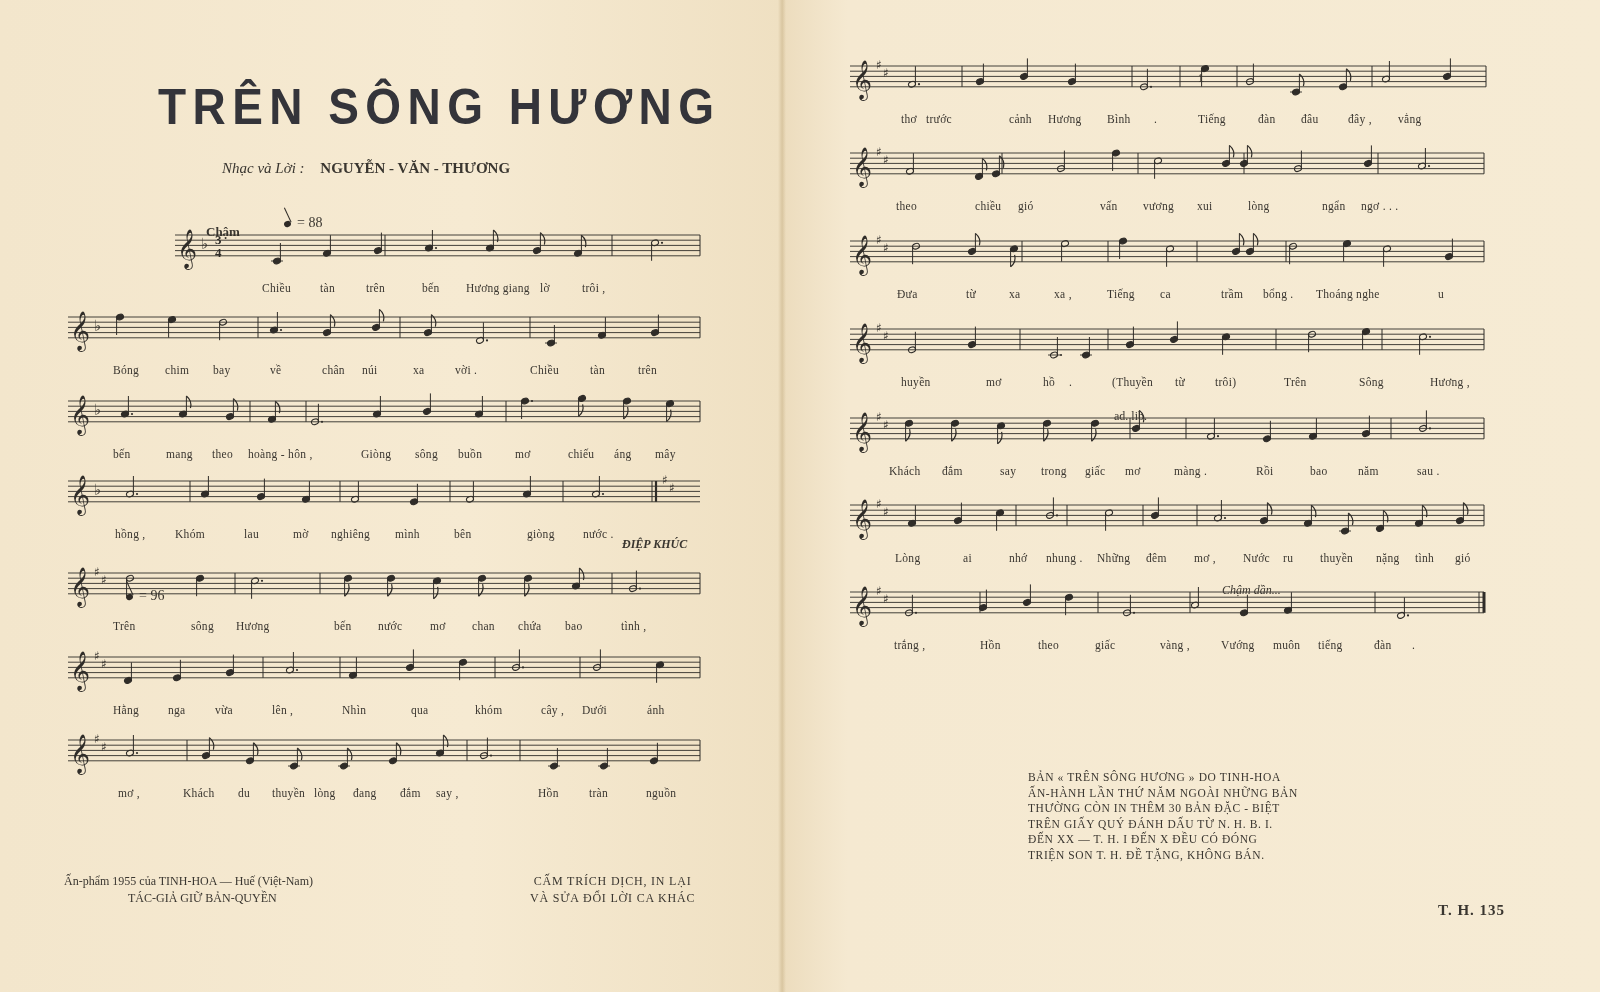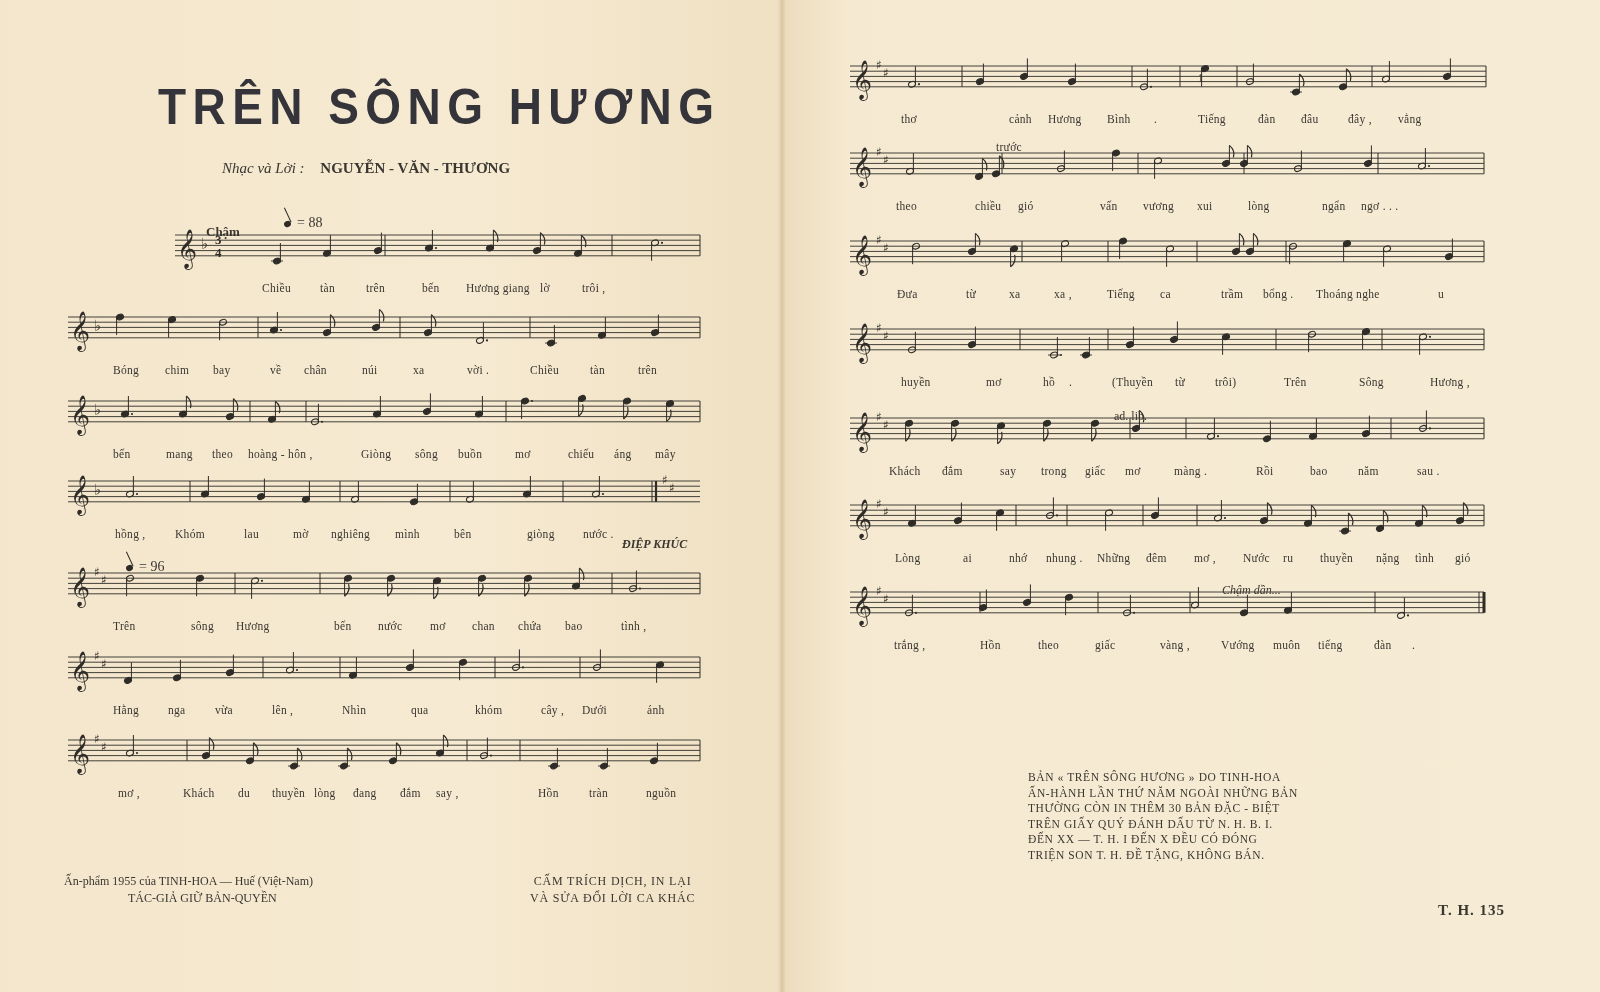--- a/index.html
+++ b/index.html
@@ -35,21 +35,21 @@
 <div class="fold"></div>
 
 <div class="title">TRÊN SÔNG HƯƠNG</div>
 <div class="credit">
   <span class="lbl">Nhạc và Lời :</span>
   <span class="name">NGUYỄN - VĂN - THƯƠNG</span>
 </div>
 
 <div class="tempo-word" style="left:206px;top:224px;">Chậm</div>
 <div class="tempo" style="left:284px;top:215px;"><span class="qn"></span><span>= 88</span></div>
-<div class="tempo" style="left:126px;top:559px;"><span class="qn"></span><span>= 96</span></div>
+<div class="tempo" style="left:126px;top:588px;"><span class="qn"></span><span>= 96</span></div>
 
 <div id="staves">
     <svg class="staff" width="1600" height="992" style="left: 0px; top: 0px; position: absolute;">
       <line x1="175" y1="235" x2="700" y2="235" stroke="#2f2c28" stroke-width="0.9"></line>
       <line x1="175" y1="240.2" x2="700" y2="240.2" stroke="#2f2c28" stroke-width="0.9"></line>
       <line x1="175" y1="245.4" x2="700" y2="245.4" stroke="#2f2c28" stroke-width="0.9"></line>
       <line x1="175" y1="250.6" x2="700" y2="250.6" stroke="#2f2c28" stroke-width="0.9"></line>
       <line x1="175" y1="255.8" x2="700" y2="255.8" stroke="#2f2c28" stroke-width="0.9"></line>
       <text x="177" y="259.8" font-size="34" font-family="DejaVu Sans, sans-serif" fill="#2f2c28">𝄞</text>
       <text x="201" y="249.4" font-size="15" font-family="DejaVu Sans, sans-serif" fill="#2f2c28">♭</text>
@@ -129,24 +129,24 @@
       <ellipse cx="602" cy="335.2" rx="3.6" ry="2.7" transform="rotate(-22 602 335.2)" fill="#2f2c28" stroke="#2f2c28" stroke-width="1.1"></ellipse>
       <line x1="605.4" y1="335.2" x2="605.4" y2="317.2" stroke="#2f2c28" stroke-width="1"></line>
       <ellipse cx="655" cy="332.6" rx="3.6" ry="2.7" transform="rotate(-22 655 332.6)" fill="#2f2c28" stroke="#2f2c28" stroke-width="1.1"></ellipse>
       <line x1="658.4" y1="332.6" x2="658.4" y2="314.6" stroke="#2f2c28" stroke-width="1"></line>
     </svg>
     <div class="lyrics" style="left: 0px; top: 363.8px; width: 1480px;">
       <span style="left: 113px;">Bóng</span>
       <span style="left: 165px;">chim</span>
       <span style="left: 213px;">bay</span>
       <span style="left: 270px;">về</span>
-      <span style="left: 304px;">chân</span>
+      <span style="left: 322px;">chân</span>
       <span style="left: 362px;">núi</span>
       <span style="left: 413px;">xa</span>
-      <span style="left: 467px;">vời .</span>
+      <span style="left: 455px;">vời .</span>
       <span style="left: 530px;">Chiều</span>
       <span style="left: 590px;">tàn</span>
       <span style="left: 638px;">trên</span>
     </div>
     <svg class="staff" width="1600" height="992" style="left: 0px; top: 0px; position: absolute;">
       <line x1="68" y1="401" x2="700" y2="401" stroke="#2f2c28" stroke-width="0.9"></line>
       <line x1="68" y1="406.2" x2="700" y2="406.2" stroke="#2f2c28" stroke-width="0.9"></line>
       <line x1="68" y1="411.4" x2="700" y2="411.4" stroke="#2f2c28" stroke-width="0.9"></line>
       <line x1="68" y1="416.6" x2="700" y2="416.6" stroke="#2f2c28" stroke-width="0.9"></line>
       <line x1="68" y1="421.8" x2="700" y2="421.8" stroke="#2f2c28" stroke-width="0.9"></line>
@@ -453,21 +453,21 @@
       <ellipse cx="1343" cy="86.8" rx="3.6" ry="2.7" transform="rotate(-22 1343 86.8)" fill="#2f2c28" stroke="#2f2c28" stroke-width="1.1"></ellipse>
       <line x1="1346.4" y1="86.8" x2="1346.4" y2="68.8" stroke="#2f2c28" stroke-width="1"></line>
       <path d="M1346.4 68.8 q6 5 4 12" stroke="#2f2c28" fill="none" stroke-width="1.2"></path>
       <ellipse cx="1386" cy="79" rx="3.6" ry="2.7" transform="rotate(-22 1386 79)" fill="none" stroke="#2f2c28" stroke-width="1.1"></ellipse>
       <line x1="1389.4" y1="79" x2="1389.4" y2="61" stroke="#2f2c28" stroke-width="1"></line>
       <ellipse cx="1447" cy="76.4" rx="3.6" ry="2.7" transform="rotate(-22 1447 76.4)" fill="#2f2c28" stroke="#2f2c28" stroke-width="1.1"></ellipse>
       <line x1="1450.4" y1="76.4" x2="1450.4" y2="58.400000000000006" stroke="#2f2c28" stroke-width="1"></line>
     </svg>
     <div class="lyrics" style="left: 0px; top: 112.8px; width: 1600px;">
       <span style="left: 901px;">thơ</span>
-      <span style="left: 996px; margin-top: 28px;">trước</span>
+      <span style="left: 926px;">trước</span>
       <span style="left: 1009px;">cảnh</span>
       <span style="left: 1048px;">Hương</span>
       <span style="left: 1107px;">Bình</span>
       <span style="left: 1154px;">.</span>
       <span style="left: 1198px;">Tiếng</span>
       <span style="left: 1258px;">đàn</span>
       <span style="left: 1301px;">đâu</span>
       <span style="left: 1348px;">đây ,</span>
       <span style="left: 1398px;">vẳng</span>
     </div>

